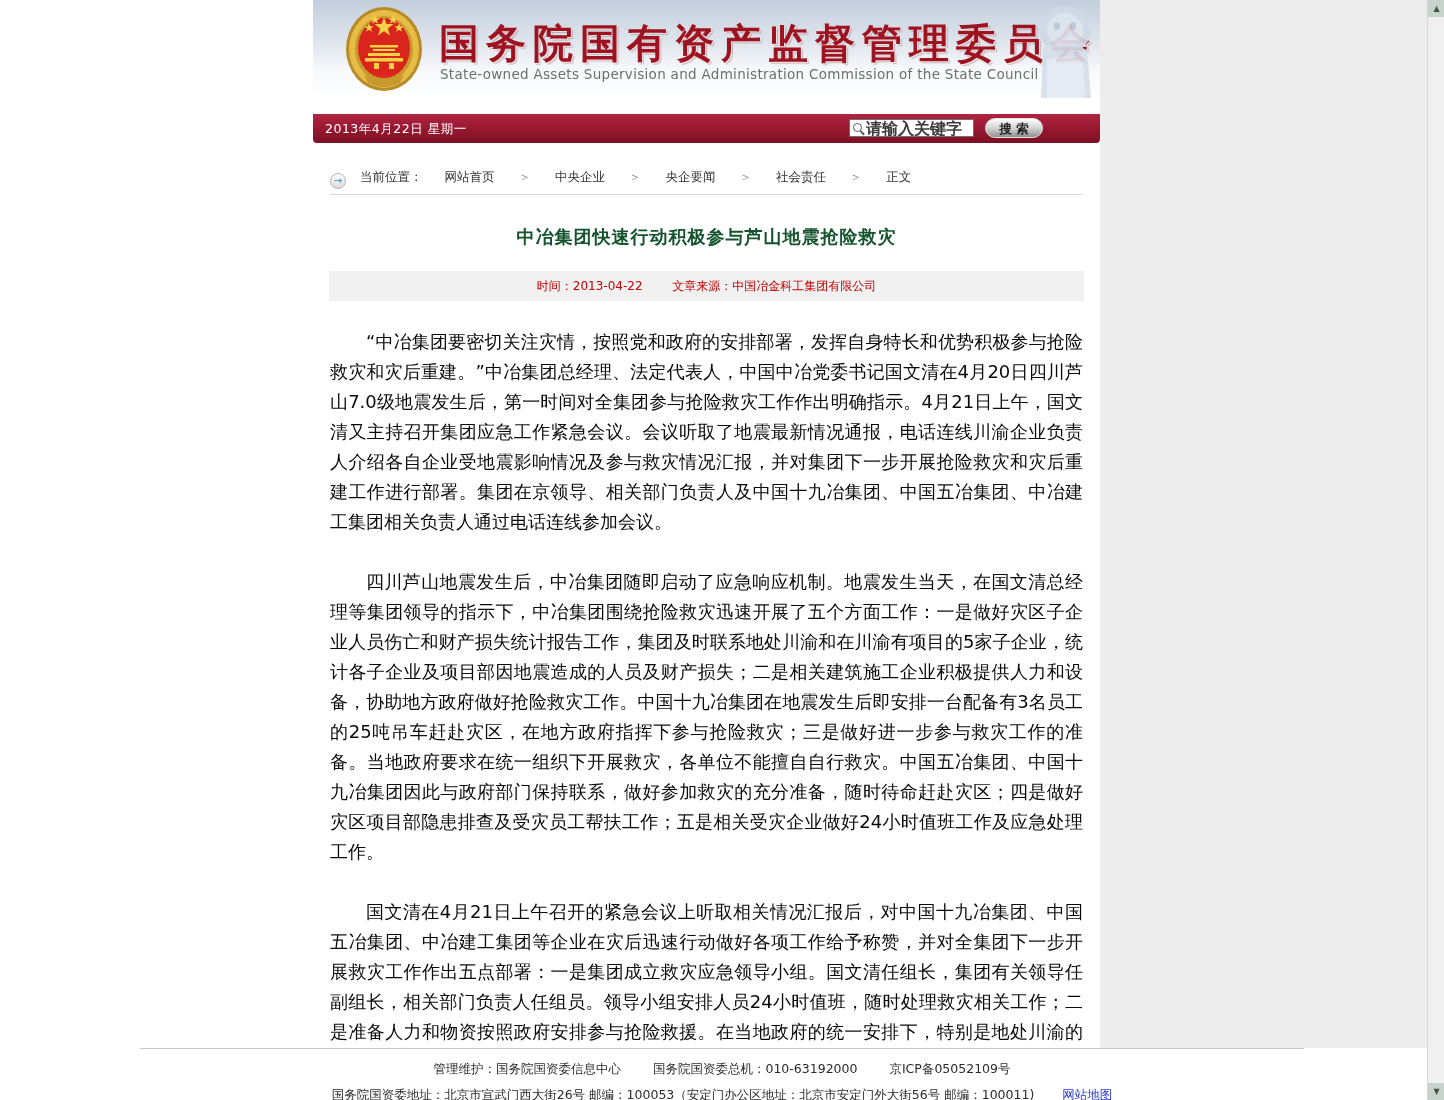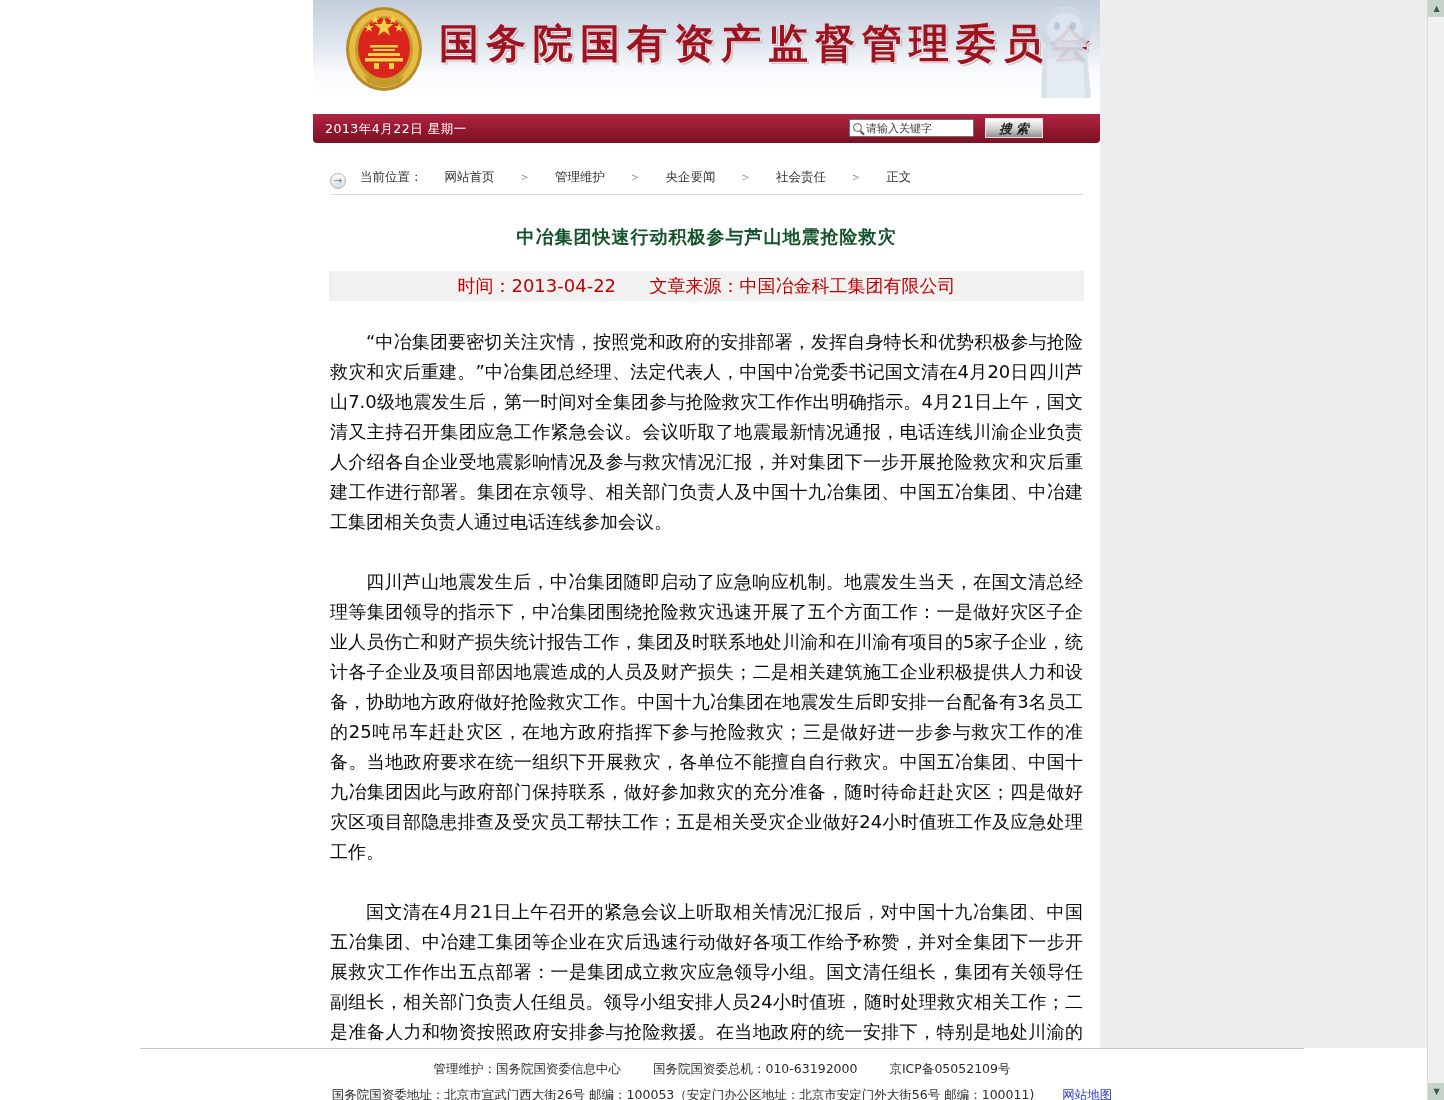--- a/index.html
+++ b/index.html
@@ -19,35 +19,35 @@
   
   .banner{position:relative;height:98px;background:linear-gradient(180deg,#c3cedc 0%,#dde3ec 40%,#f7f9fb 72%,#ffffff 100%);overflow:hidden;}
   .emblem{position:absolute;left:31px;top:5px;width:80px;height:88px;}
   .banner-title{position:absolute;left:126px;top:16px;color:#9e1320;font-size:40px;font-weight:bold;letter-spacing:7px;white-space:nowrap;text-shadow:1px 1px 0 rgba(255,255,255,.65), 2px 2px 1px rgba(120,10,20,.25);}
   .banner-sub{position:absolute;left:127px;top:66px;color:#6e6e6e;font-size:13.5px;letter-spacing:.3px;white-space:nowrap;}
   .lion{position:absolute;right:0;top:0;width:105px;height:98px;opacity:.9;}
   
   .datebar{position:relative;margin-top:16px;height:29px;background:linear-gradient(180deg,#b02542 0%,#9a1a32 45%,#7c1022 100%);border-radius:0 0 4px 4px;}
   .datetext{position:absolute;left:12px;top:0;line-height:29px;color:#ffffff;font-size:12.5px;letter-spacing:.5px;}
   .searchbox{position:absolute;right:126px;top:5px;width:125px;height:18px;background:#ffffff;border:1px solid #6f6f6f;box-sizing:border-box;}
-  .searchbox input{position:absolute;left:16px;top:0;width:104px;height:16px;border:none;outline:none;font-size:11px;color:#333;padding:0;background:transparent;font-family:inherit;}
+  .searchbox input{position:absolute;left:16px;top:0;width:104px;height:16px;border:none;outline:none;font-size:16px;color:#333;padding:0;background:transparent;font-family:inherit;font-weight:bold;}
   .searchbox input::placeholder{color:#3c3c3c;opacity:1;}
   .mag{position:absolute;left:3px;top:3px;width:7px;height:7px;border:1px solid #555;border-radius:50%;}
   .mag::after{content:"";position:absolute;width:5px;height:1.5px;background:#555;transform:rotate(45deg);right:-4px;bottom:-2px;}
-  .search-btn{position:absolute;right:57px;top:4px;width:58px;height:20px;border:1px solid #e3e3e3;border-radius:0;background:linear-gradient(180deg,#fdfdfd 0%,#cfcfcf 55%,#8f8f8f 100%);font-size:12.5px;font-weight:bold;color:#222;text-align:center;line-height:19px;cursor:pointer;box-sizing:border-box;font-style:italic;}
+  .search-btn{position:absolute;right:57px;top:4px;width:58px;height:20px;border:1px solid #e3e3e3;border-radius:10px;background:linear-gradient(180deg,#fdfdfd 0%,#cfcfcf 55%,#8f8f8f 100%);font-size:12.5px;font-weight:bold;color:#222;text-align:center;line-height:19px;cursor:pointer;box-sizing:border-box;}
   
   .crumbrow{margin:24px 17px 0 17px;font-size:12.5px;color:#333;height:20px;line-height:20px;white-space:nowrap;}
   .crumb-icon{display:inline-block;width:14px;height:14px;border:1px solid #b3b3b3;border-radius:50%;background:linear-gradient(180deg,#ffffff,#d9d9d9);color:#2f86d2;font-size:10px;line-height:14px;text-align:center;vertical-align:-3px;margin-right:10px;}
   .crumb-label{}
   .crumb-link{color:#333;cursor:pointer;margin:0 18px;}
   .crumb-sep{color:#8a8a8a;margin:0 2px;}
   .rule{margin:7px 17px 0 17px;border-top:1px solid #d9d9d9;height:0;}
   
   .art-title{margin:30px 17px 0 17px;text-align:center;font-size:18px;font-weight:bold;color:#14532d;letter-spacing:1px;}
-  .metabar{margin:22px 16px 0 16px;height:30px;line-height:30px;background:#f1f1f1;text-align:center;font-size:18px;color:#c00000;}
+  .metabar{margin:22px 16px 0 16px;height:30px;line-height:30px;background:#f1f1f1;text-align:center;font-size:12px;color:#c00000;}
   .art-body{margin:26px 17px 0 17px;font-size:18px;line-height:30px;color:#0a0a0a;text-align:justify;}
   .art-body p{margin:0 0 30px 0;text-indent:2em;}
   
   .footer{position:absolute;top:1048px;left:140px;width:1164px;border-top:1px solid #c8c8c8;text-align:center;font-size:12.5px;color:#2b2b2b;background:#ffffff;}
   .footer .l1{margin-top:12px;}
   .footer .l1 span{margin:8px 14px;}
   .footer .l2{margin-top:9px;margin-bottom:8px;}
   .sitemap{color:#2d3bd3;margin-left:24px;cursor:pointer;}
 </style>
 </head>
@@ -70,20 +70,21 @@
       <polygon fill="#f7d046" points="49,10 50.2,13.3 53.6,13.3 50.9,15.4 51.9,18.7 49,16.7 46.1,18.7 47.1,15.4 44.4,13.3 47.8,13.3"></polygon>
       <rect x="26" y="40" width="28" height="2.5" fill="#f7d046"></rect>
       <rect x="29" y="44" width="22" height="2" fill="#f7d046"></rect>
       <rect x="24" y="48" width="32" height="3" fill="#f7d046"></rect>
       <rect x="21" y="53" width="38" height="3.5" fill="#f7d046"></rect>
       <rect x="30" y="58" width="5 " height="6" fill="#f7d046"></rect>
       <rect x="45" y="58" width="5" height="6" fill="#f7d046"></rect>
       <path d="M20,70 Q40,80 60,70 L56,78 Q40,86 24,78 Z" fill="#c79a2e"></path>
     </svg>
     <div class="banner-title">国务院国有资产监督管理委员会</div>
+    <div class="banner-sub">State-owned Assets Supervision and Administration Commission of the State Council</div>
     <svg class="lion" viewBox="0 0 105 98">
       <ellipse cx="70" cy="30" rx="26" ry="24" fill="#cfdae6"></ellipse>
       <ellipse cx="70" cy="30" rx="18" ry="17" fill="#dde6ef"></ellipse>
       <path d="M48,48 Q70,38 92,50 L96,98 L46,98 Z" fill="#d5dfe9"></path>
       <path d="M52,60 Q70,52 88,62 L90,98 L52,98 Z" fill="#e3eaf2"></path>
       <ellipse cx="62" cy="26" rx="3" ry="4" fill="#b9c9d9"></ellipse>
       <ellipse cx="78" cy="26" rx="3" ry="4" fill="#b9c9d9"></ellipse>
     </svg>
   </div>
 
@@ -94,21 +95,21 @@
       <input type="text" value="" placeholder="请输入关键字" style="">
     </div>
     <div class="search-btn">搜 索</div>
   </div>
 
   <div class="crumbrow">
     <span class="crumb-icon">→</span>
     <span class="crumb-label">当前位置：</span>
     <span class="crumb-link">网站首页</span>
     <span class="crumb-sep">＞</span>
-    <span class="crumb-link">管理维护</span>
+    <span class="crumb-link">中央企业</span>
     <span class="crumb-sep">＞</span>
     <span class="crumb-link">央企要闻</span>
     <span class="crumb-sep">＞</span>
     <span class="crumb-link">社会责任</span>
     <span class="crumb-sep">＞</span>
     <span class="crumb-link">正文</span>
   </div>
   <div class="rule"></div>
 
   <h1 class="art-title">中冶集团快速行动积极参与芦山地震抢险救灾</h1>

